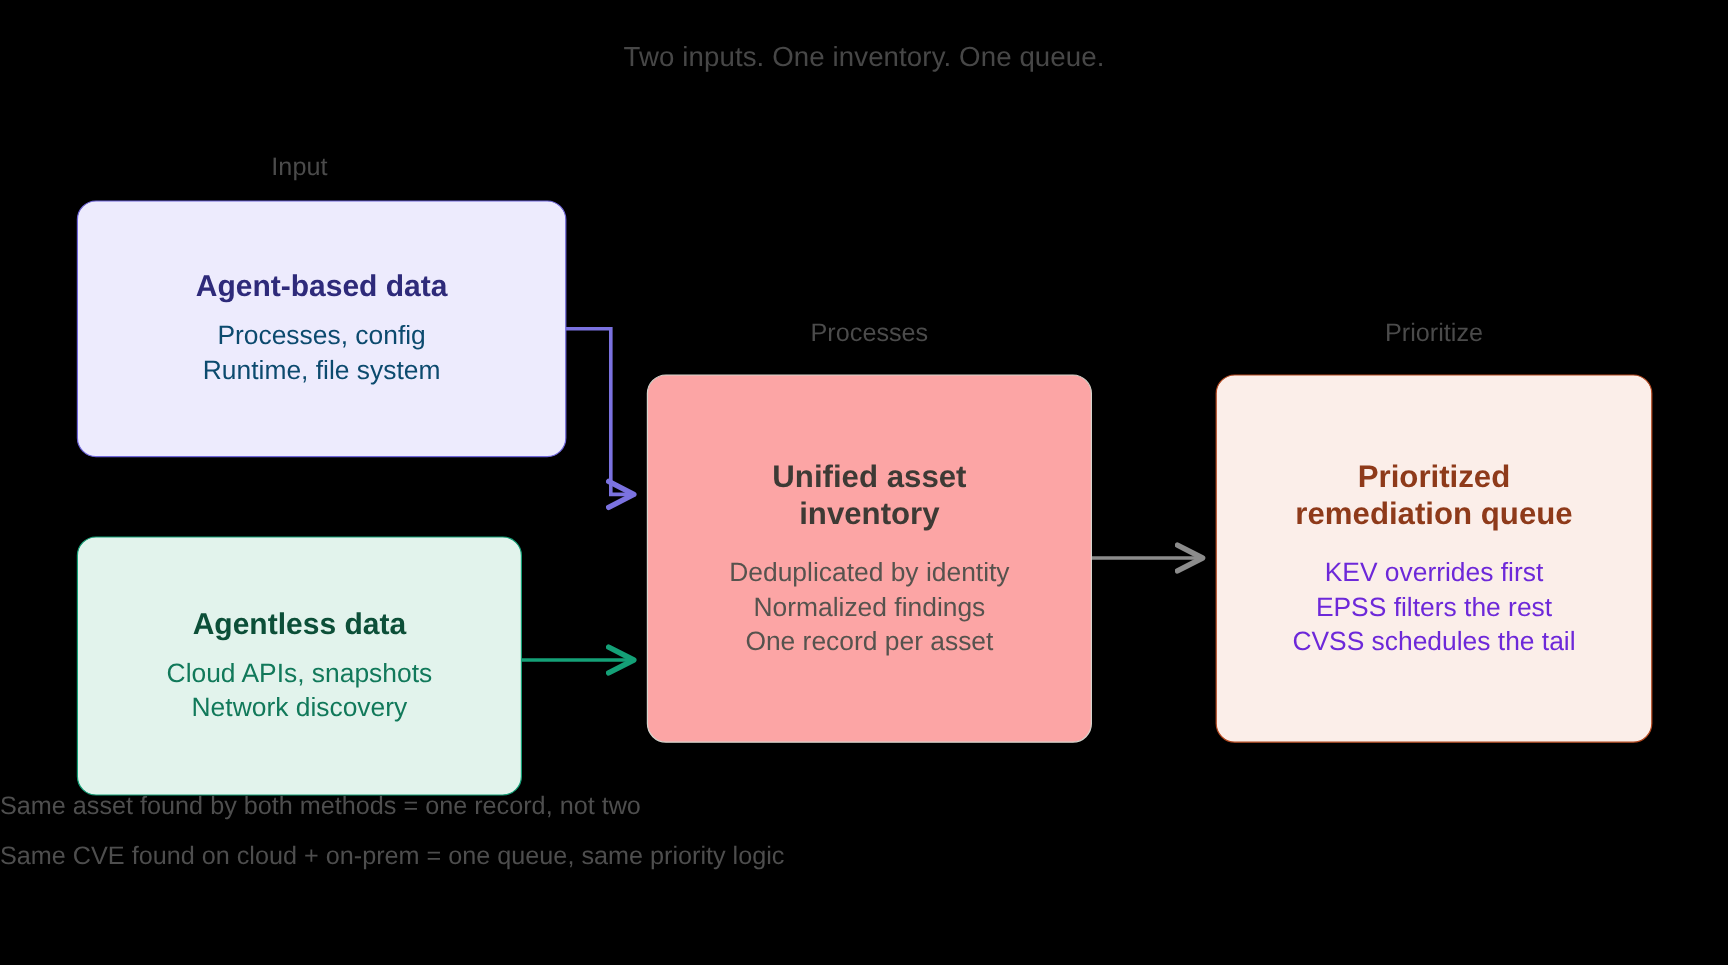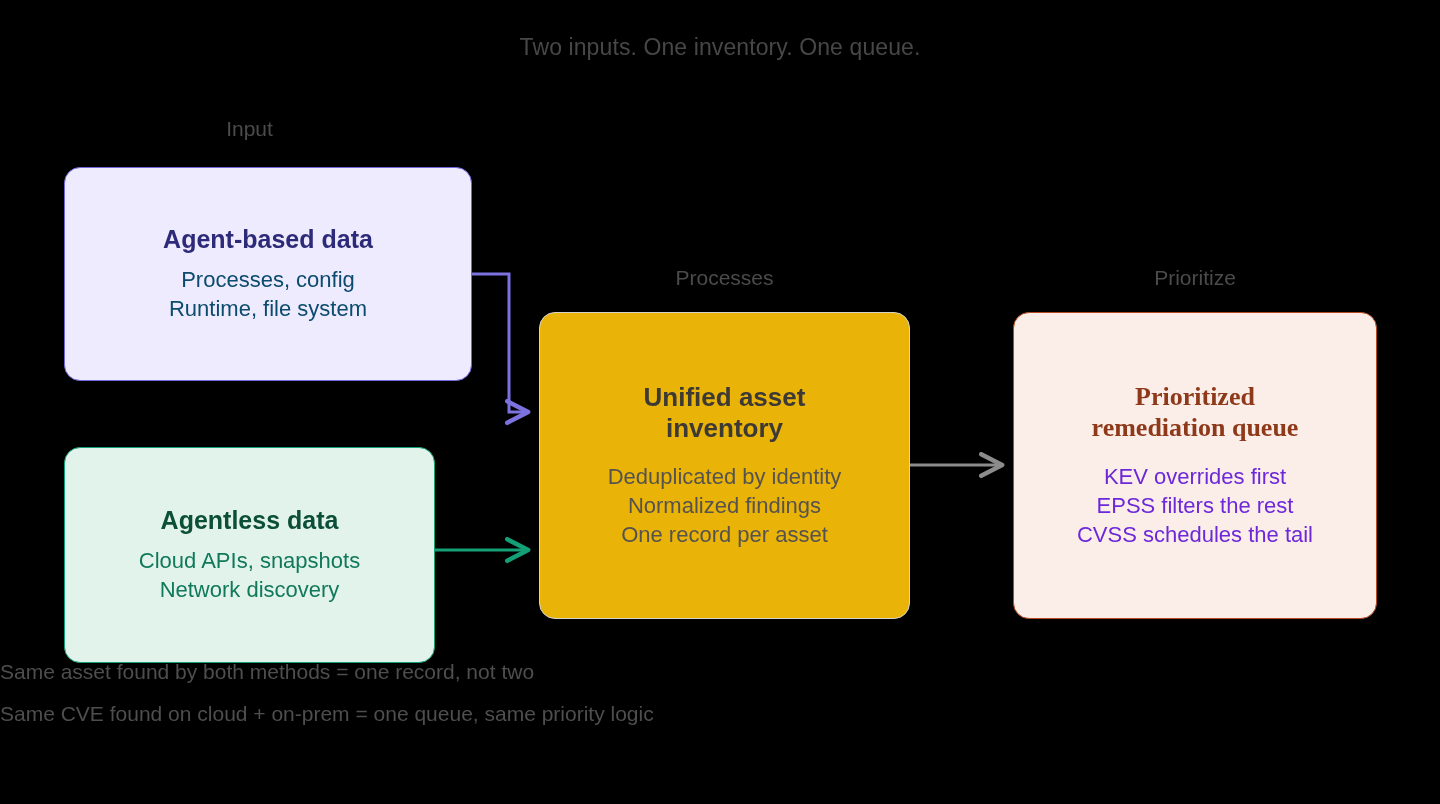--- a/index.html
+++ b/index.html
@@ -35,21 +35,21 @@
   }
 
   
   .stage-caption {
     position: absolute;
     font-size: 21px;
     color: #4b4b4b;
     text-align: center;
     white-space: nowrap;
   }
-  .stage-input      { left: 64px;   top: 117px; width: 371px; }
+  .stage-input      { left: 64px;   top: 128px; width: 371px; }
   .stage-normalize  { left: 539px;  top: 266px; width: 371px; }
   .stage-prioritize { left: 1013px; top: 266px; width: 364px; }
 
   
   .node {
     position: absolute;
     box-sizing: border-box;
     border-radius: 16px;
     border-style: solid;
     border-width: 1.5px;
@@ -98,21 +98,21 @@
   }
   .node-agentless .node-lines {
     font-size: 22px;
     color: #11795a;
   }
 
   
   .node-unified {
     left: 539px;  top: 312px;
     width: 371px; height: 307px;
-    background: #eab308;
+    background: #fca5a5;
     border-color: #d6d3cb;
   }
   .node-unified .node-title {
     font-size: 26px;
     color: #3d3a35;
     margin-bottom: 18px;
   }
   .node-unified .node-lines {
     font-size: 22px;
     color: #56534e;
@@ -122,21 +122,20 @@
   .node-queue {
     left: 1013px;  top: 312px;
     width: 364px; height: 307px;
     background: #fbeee9;
     border-color: #b4481f;
   }
   .node-queue .node-title {
     font-size: 26px;
     color: #8e3a1a;
     margin-bottom: 18px;
-    font-family: Liberation Serif, serif;
   }
   .node-queue .node-lines {
     font-size: 22px;
     color: #6d28d9;
   }
 
   
   .footnote {
     position: absolute;
     left: 0;

